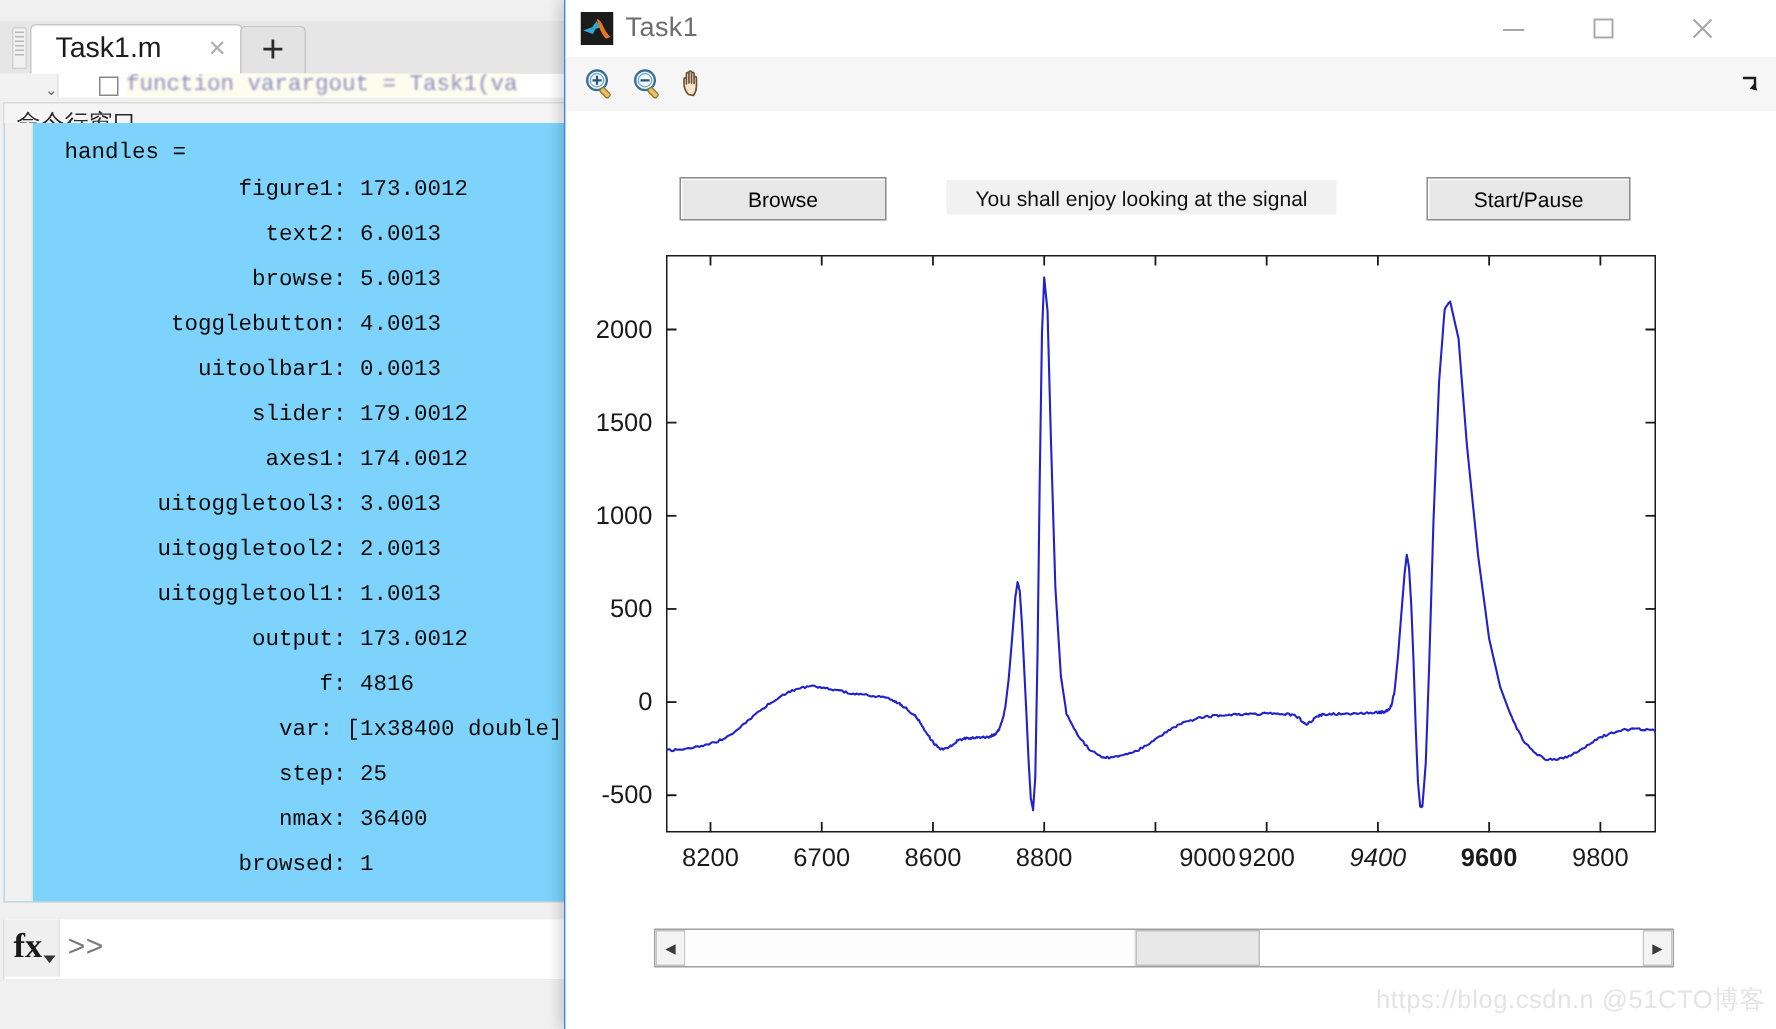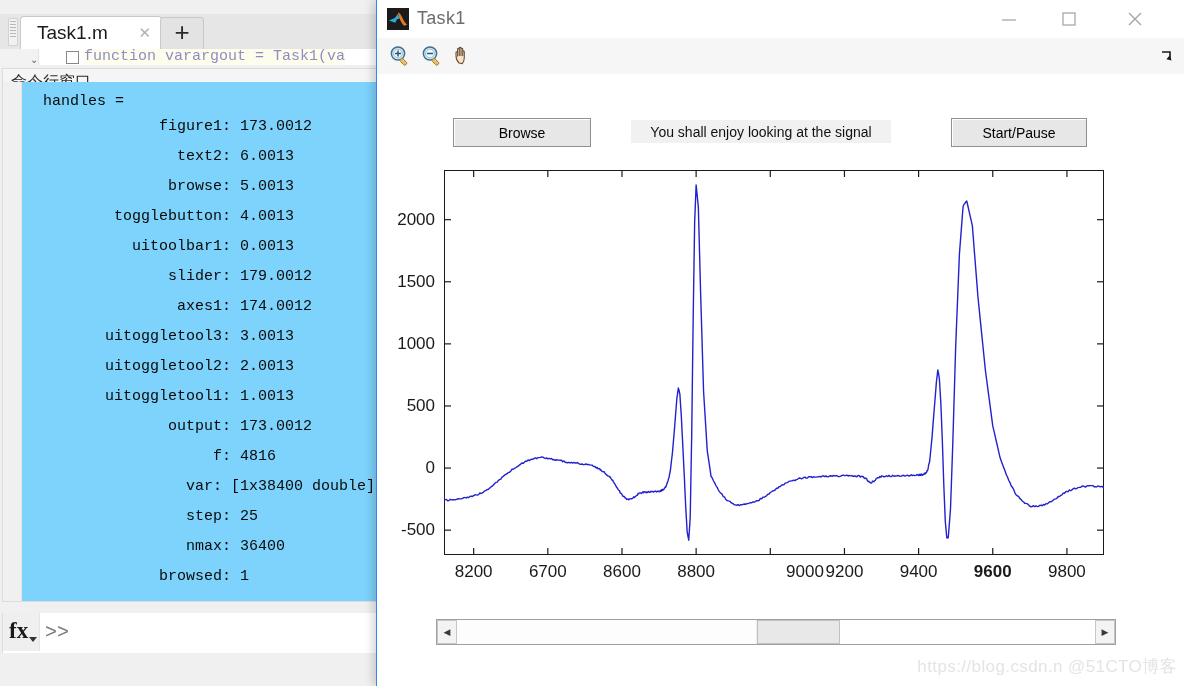--- a/index.html
+++ b/index.html
@@ -450,21 +450,21 @@
             <div class="ytick-label" style="top: 111.774px;">1500</div>
             <div class="ytick-label" style="top: 49.6774px;">2000</div>
           </div>
         <div id="xtick-labels">
             <div class="xtick-label" style="left: 29.6629px;">8200</div>
             <div class="xtick-label" style="left: 103.82px;">6700</div>
             <div class="xtick-label" style="left: 177.978px;">8600</div>
             <div class="xtick-label" style="left: 252.135px;">8800</div>
             <div class="xtick-label" style="left: 326px; margin-left: 35px;">9000</div>
             <div class="xtick-label" style="left: 400.449px;">9200</div>
-            <div class="xtick-label" style="left: 474.607px;">9400</div>
+            <div class="xtick-label" style="left: 474.607px; font-style: italic;">9400</div>
             <div class="xtick-label" style="left: 548.764px; font-weight: bold;">9600</div>
             <div class="xtick-label" style="left: 622.921px;">9800</div>
           </div>
       </div>
 
       <div class="fig-slider">
         <div class="sl-arrow">
           <span>◀</span>
         </div>
         <div class="sl-track" id="slider-track">

